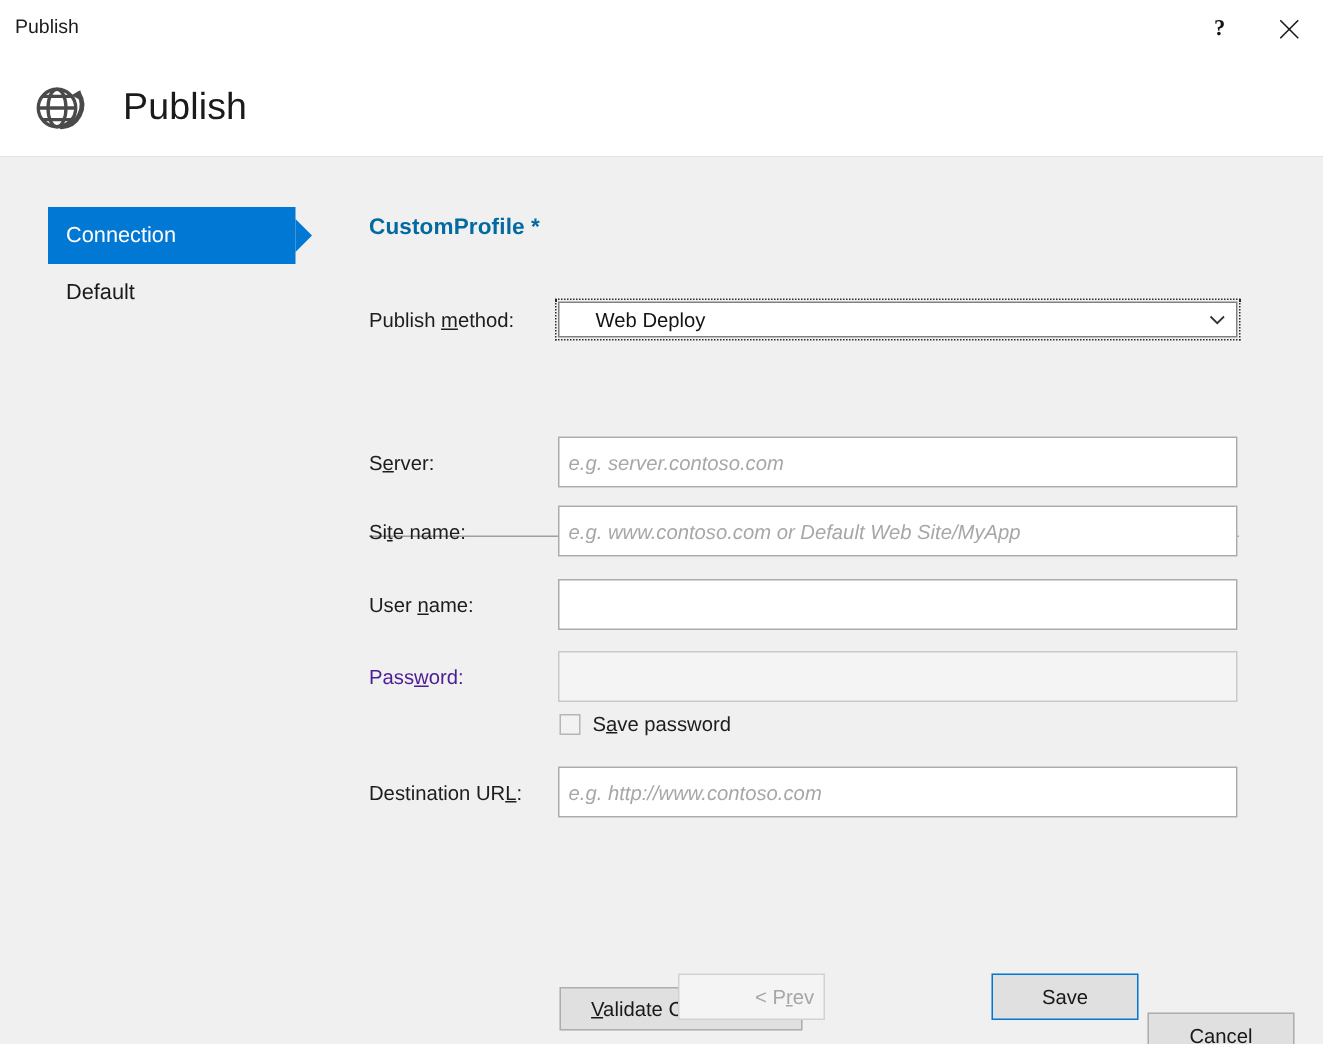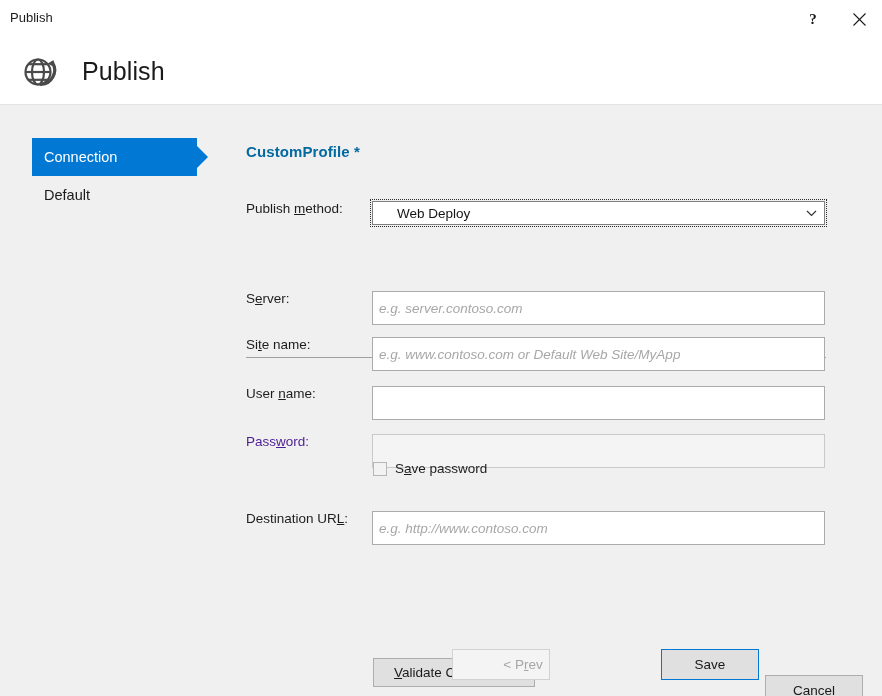--- a/index.html
+++ b/index.html
@@ -146,21 +146,21 @@
     font-weight: bold;
     color: #0369a1;
     letter-spacing: 0.1px;
   }
 
   .row {
     position: absolute;
     left: 0;
     width: 580px;
     display: flex;
-    align-items: flex-start;
+    align-items: center;
   }
   .lbl {
     width: 126px;
     font-size: 13.5px;
     color: #1d1d1d;
     flex: 0 0 auto;
   }
   .lbl.disabled { color: #4c1d95; }
   .lbl u { text-decoration: underline; }
 
@@ -374,21 +374,21 @@
     <div class="row" style="top:281px;">
       <span class="lbl"><span>User </span><u>n</u><span>ame:</span></span>
       <input class="tinput" type="text" placeholder="" style="">
     </div>
 
     <div class="row" style="top:329px;">
       <span class="lbl disabled"><span>Pass</span><u>w</u><span>ord:</span></span>
       <input class="tinput disabled" type="password" disabled="" placeholder="" style="">
     </div>
 
-    <div class="checkrow" style="top:356px;">
+    <div class="checkrow" style="top:370px;">
       <span class="checkbox"></span>
       <span class="checklabel"><span>S</span><u>a</u><span>ve password</span></span>
     </div>
 
     <div class="row" style="top:406px;">
       <span class="lbl"><span>Destination UR</span><u>L</u><span>:</span></span>
       <input class="tinput" type="text" placeholder="e.g. http://www.contoso.com" style="">
     </div>
   </div>
 

